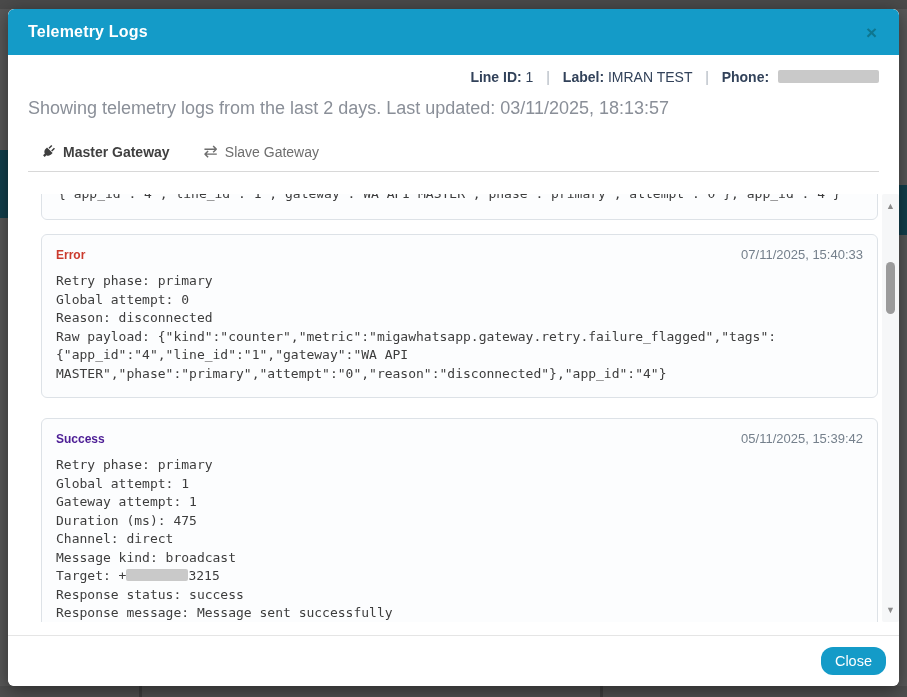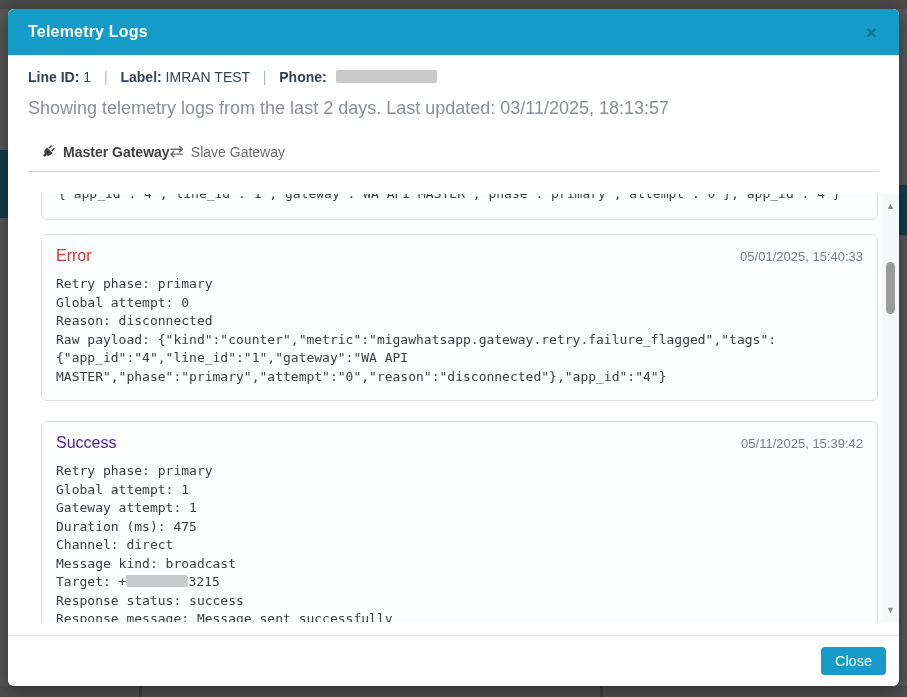--- a/index.html
+++ b/index.html
@@ -31,30 +31,30 @@
     padding:16px 20px; border-radius:6px 6px 0 0;
   }
   .modal-title { font-size:16px; font-weight:bold; letter-spacing:.2px; }
   .modal-close {
     font-size:19px; font-weight:bold; color:#0e768f; line-height:1;
     cursor:pointer; background:none; border:none; padding:0 2px;
   }
 
   .modal-body { padding:14px 20px 0 20px; }
 
-  .info-line { font-size:14px; color:#32425a; }
+  .info-line { font-size:14px; color:#32425a;text-align:right; }
   .info-line b { font-weight:bold; }
   .info-sep { color:#aeb6bf; margin:0 9px; }
   .redacted-phone {
     display:inline-block; width:101px; height:13px; background:#c9c9c9;
     border-radius:2px; vertical-align:-1px; margin-left:5px;
   }
   .subtext { margin-top:13px; font-size:18px; color:#8a8f98; }
 
-  .tabs { margin-top:24px; display:flex; padding-left:13px; }
+  .tabs { margin-top:24px; display:flex; gap:34px; padding-left:13px; }
   .tab { display:flex; align-items:center; gap:7px; font-size:14px; cursor:pointer; }
   .tab.active { color:#3f3f3f; font-weight:bold; }
   .tab.inactive { color:#6e6e6e; font-weight:normal; }
   .tab .plug-svg { width:15px; height:15px; transform:rotate(45deg); fill:#3f3f3f; }
   .tab .exch { font-size:17px; line-height:1; color:#6e6e6e; }
   .tab-underline { height:0; border-bottom:1px solid #d8d8d8; margin-top:11px; }
 
   .log-container {
     position:absolute; left:20px; top:185px; width:871px; height:428px;
     overflow:hidden;
@@ -64,21 +64,21 @@
     margin:0 4px 20px 13px;
     background:#fcfdfe; border:1px solid #dde2e7; border-radius:6px;
     overflow:hidden;
   }
   .log-card.partial { height:56px; margin-top:-30px; margin-bottom:14px; }
   .log-card.partial .mono-line { padding:20px 16px 0 16px; }
   .card-head {
     display:flex; justify-content:space-between; align-items:baseline;
     padding:12px 14px 0 14px;
   }
-  .card-status { font-size:16px; font-weight:normal; }
+  .card-status { font-size:12px; font-weight:bold; }
   .card-time { font-size:13px; color:#75808c; }
   .card-body { padding:10px 14px 14px 14px; }
   .mono-line {
     font-family:"DejaVu Sans Mono", monospace;
     font-size:13px; line-height:18.5px; color:#3d3d3d;
     white-space:pre; overflow:hidden;
   }
   .redacted-target {
     display:inline-block; width:62px; height:12px; background:#c9c9c9;
     border-radius:2px; vertical-align:-1px;
@@ -100,21 +100,21 @@
     background:#9b9b9b; border-radius:5px; cursor:pointer;
   }
 
   .modal-footer {
     position:absolute; left:0; bottom:0; width:100%; height:51px;
     border-top:1px solid #e5e5e5; background:#fff;
     display:flex; align-items:center; justify-content:flex-end;
     padding:0 13px; border-radius:0 0 6px 6px;
   }
   .btn-close {
-    background:#149bc8; color:#fff; border:none; border-radius:4px;
+    background:#149bc8; color:#fff; border:none; border-radius:12px;
     font-size:14.5px; font-family:"Liberation Sans", sans-serif;
     padding:6px 14px; cursor:pointer;
   }
 </style>
 </head>
 <body>
 
 <div class="bg-band bg-top"></div>
 <div class="bg-band bg-teal-l"></div>
 <div class="bg-band bg-teal-r"></div>
@@ -161,21 +161,21 @@
 
   <div class="log-container">
     <div class="log-list">
       <div class="log-card partial">
         <div class="mono-line">{"app_id":"4","line_id":"1","gateway":"WA API MASTER","phase":"primary","attempt":"0"},"app_id":"4"}</div>
       </div>
 
     <div class="log-card">
           <div class="card-head">
             <span class="card-status" style="color: rgb(203, 59, 46);">Error</span>
-            <span class="card-time">05/01/2025, 15:40:33</span>
+            <span class="card-time">07/11/2025, 15:40:33</span>
           </div>
           <div class="card-body">
             <div class="mono-line">Retry phase: primary</div>
             <div class="mono-line">Global attempt: 0</div>
             <div class="mono-line">Reason: disconnected</div>
             <div class="mono-line">Raw payload: {"kind":"counter","metric":"migawhatsapp.gateway.retry.failure_flagged","tags":</div>
             <div class="mono-line">{"app_id":"4","line_id":"1","gateway":"WA API</div>
             <div class="mono-line">MASTER","phase":"primary","attempt":"0","reason":"disconnected"},"app_id":"4"}</div>
           </div>
         </div>

